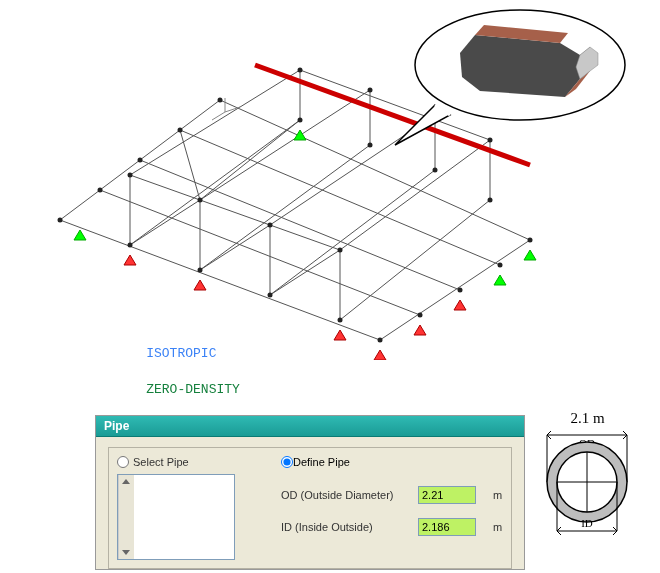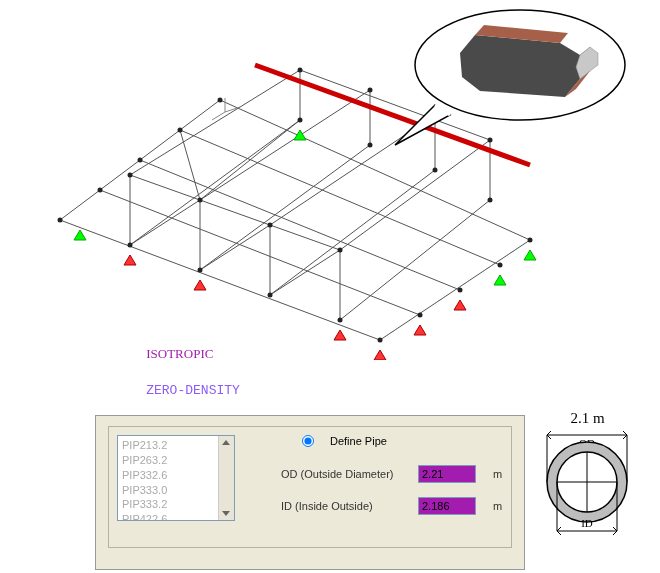--- a/index.html
+++ b/index.html
@@ -46,22 +46,22 @@
       position: absolute;
       top: 290px;
       left: 115px;
       font-family: "Courier New", monospace;
       font-size: 13px;
       line-height: 1.4;
       white-space: pre;
     }
     .mat-props .kw { display: inline; }
     .mat-props .val { color: #0000cc; }
-    .kw-iso { color: #a21caf; font-family: Liberation Serif, serif; }
-    .kw-name { color: #8b5cf6; }
+    .kw-iso { color: #3b82f6; }
+    .kw-name { color: #15803d; }
     .kw-e { color: #cc0000; }
 
     
     .pipe-dialog {
       position: absolute;
       top: 415px;
       left: 95px;
       width: 430px;
       height: 155px;
       border: 1px solid #999;
@@ -118,30 +118,30 @@
       position: absolute;
       left: 3px;
       width: 0; height: 0;
       border-left: 4px solid transparent;
       border-right: 4px solid transparent;
     }
     .list-scroll::before { top: 4px; border-bottom: 5px solid #666; }
     .list-scroll::after { bottom: 4px; border-top: 5px solid #666; }
 
     .pipe-right { flex: 1; }
-    .define-row { display: flex; align-items: center; gap: 16px; margin-bottom: 18px; margin-left: 21px; }
+    .define-row { display: flex; align-items: center; gap: 0; margin-bottom: 18px; }
     .field-row { display: flex; align-items: center; gap: 17px; margin-bottom: 14px; }
     .field-row label { font-size: 11px; color: #333; width: 120px; }
     .field-row input {
       width: 58px;
       height: 18px;
       border: 1px solid #7f9db9;
       font-size: 11px;
       padding: 1px 3px;
-      background: #a21caf;
+      background: #bef264;
     }
     .unit { font-size: 11px; color: #333; }
 
     input[type=radio] { width: 12px; height: 12px; }
 
     
     .cross-section {
       position: absolute;
       top: 410px;
       right: 20px;
@@ -292,32 +292,29 @@
     <span> </span>
     <span class="val">1.99947e+008</span>
   </div>
   
   
   
   
 </div>
 
 <div class="pipe-dialog">
+  <div class="pipe-title">Pipe</div>
   <div class="pipe-body">
     <div class="pipe-fieldset">
       <div class="pipe-left">
+        <div class="radio-row">
+          <input type="radio" name="pipemode" style="">
+          <label>Select Pipe</label>
+        </div>
         <div class="list-box">
-          <div class="list-inner">
-            <div>PIP213.2</div>
-            <div>PIP263.2</div>
-            <div>PIP332.6</div>
-            <div>PIP333.0</div>
-            <div>PIP333.2</div>
-            <div>PIP422.6</div>
-          </div>
           <div class="list-scroll"></div>
         </div>
       </div>
       <div class="pipe-right">
         <div class="define-row">
           <input type="radio" name="pipemode" checked="" style="">
           <label>Define Pipe</label>
         </div>
         <div class="field-row">
           <label>OD (Outside Diameter)</label>

